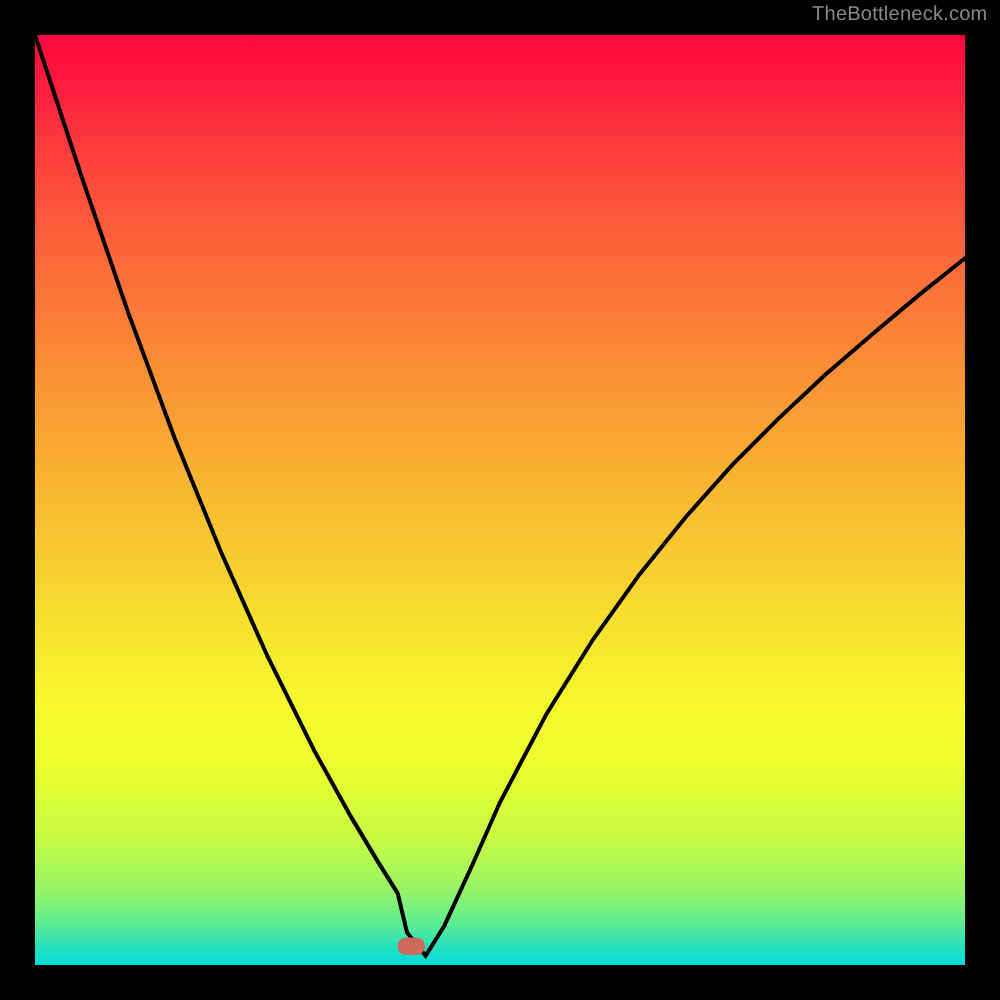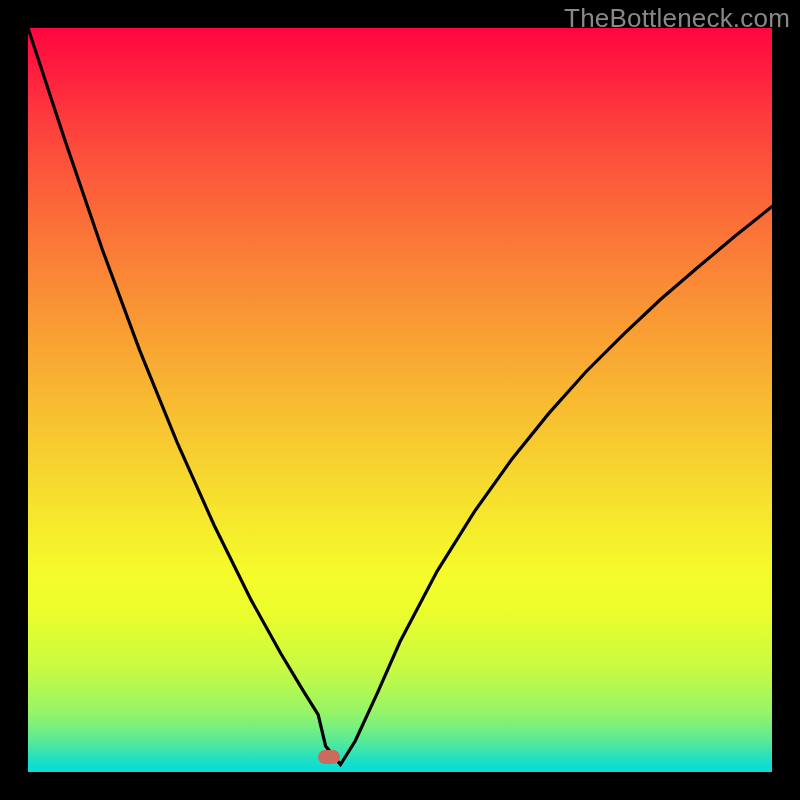--- a/index.html
+++ b/index.html
@@ -49,21 +49,21 @@
       #1fe0c3 98.3%,
       #10ddd1 99.2%,
       #0bdcd7 100%
     );
   }
   .watermark {
     position: absolute;
     top: 3px;
     right: 10px;
     color: #888888;
-    font-size: 26px;
+    font-size: 16px;
     letter-spacing: 0.2px;
     font-weight: 500;
     font-family: Arial, Helvetica, sans-serif;
   }
   svg.curve {
     position: absolute;
     left: 0;
     top: 0;
     width: 744px;
     height: 744px;

